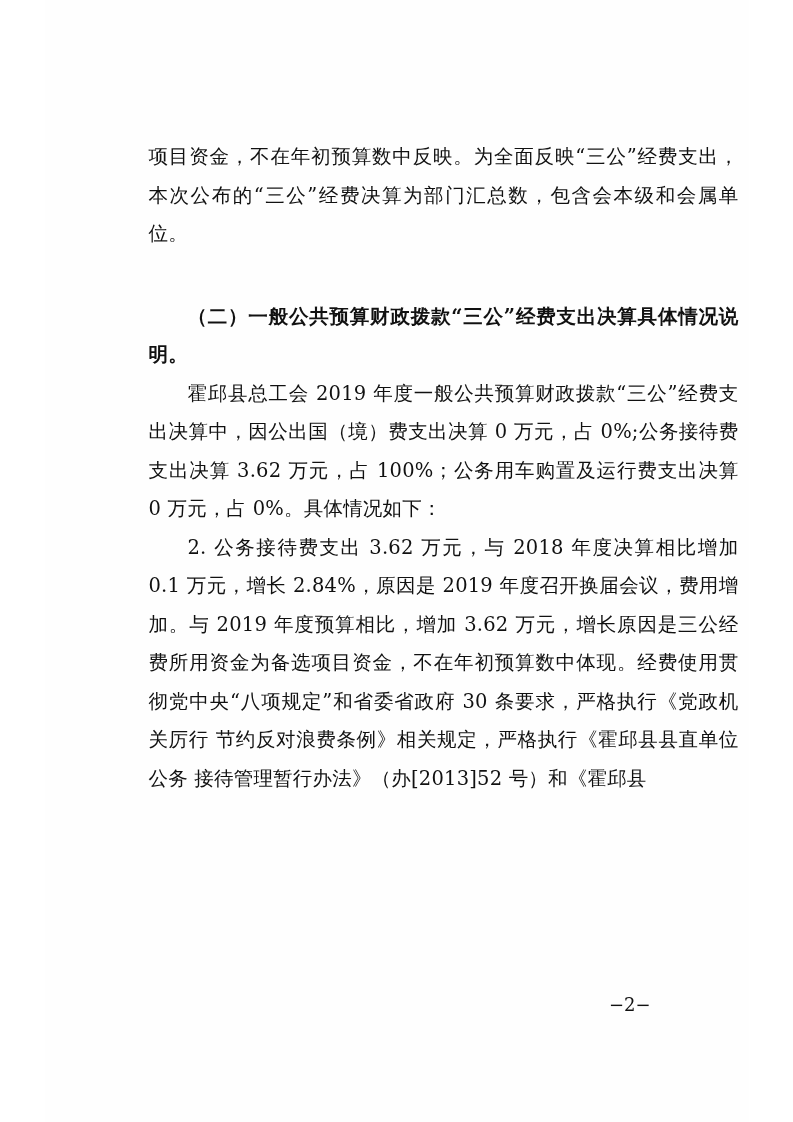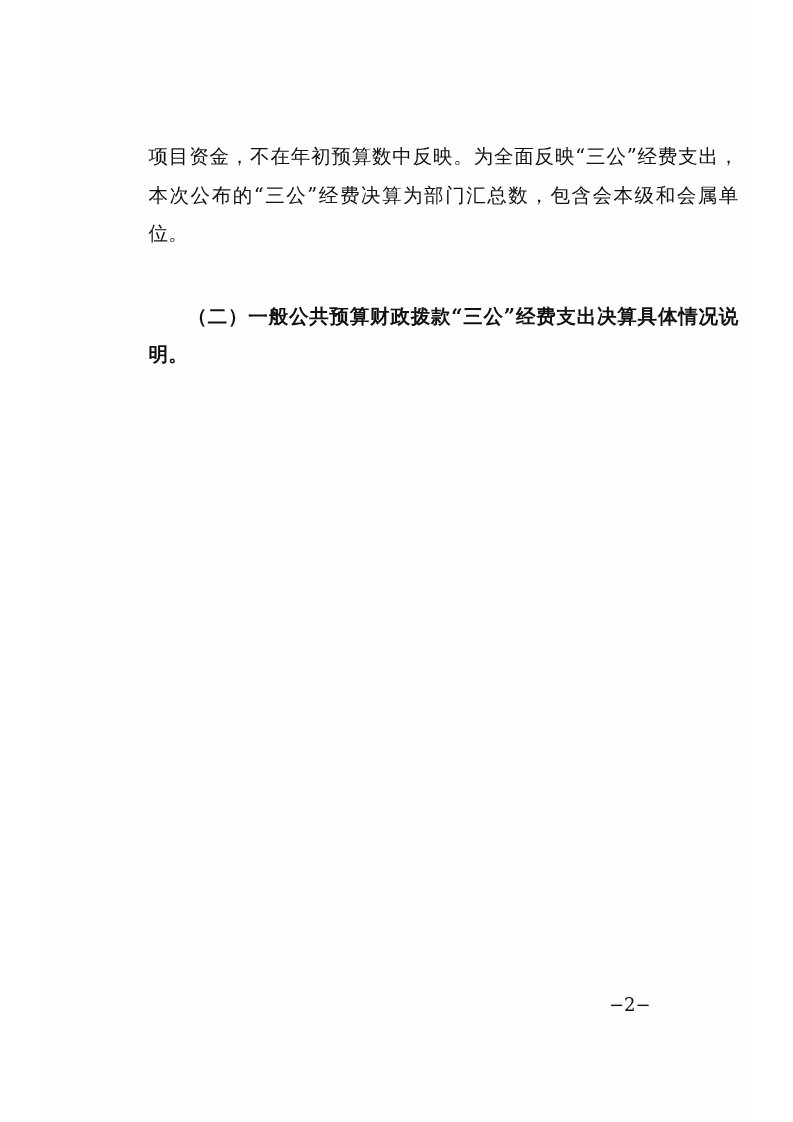--- a/index.html
+++ b/index.html
@@ -47,15 +47,17 @@
     color: #111111;
   }
 </style>
 </head>
 <body>
 
 <div class="page">
   <div class="content">
     <p class="plain">项目资金，不在年初预算数中反映。为全面反映“三公”经费支出，本次公布的“三公”经费决算为部门汇总数，包含会本级和会属单位。</p>
     <p class="indent bold">（二）一般公共预算财政拨款“三公”经费支出决算具体情况说明。</p>
+    <p class="indent">霍邱县总工会 2019 年度一般公共预算财政拨款“三公”经费支出决算中，因公出国（境）费支出决算 0 万元，占 0%;公务接待费支出决算 3.62 万元，占 100%；公务用车购置及运行费支出决算 0 万元，占 0%。具体情况如下：</p>
+    <p class="indent">2. 公务接待费支出 3.62 万元，与 2018 年度决算相比增加 0.1 万元，增长 2.84%，原因是 2019 年度召开换届会议，费用增加。与 2019 年度预算相比，增加 3.62 万元，增长原因是三公经费所用资金为备选项目资金，不在年初预算数中体现。经费使用贯彻党中央“八项规定”和省委省政府 30 条要求，严格执行《党政机关厉行 节约反对浪费条例》相关规定，严格执行《霍邱县县直单位公务 接待管理暂行办法》（办[2013]52 号）和《霍邱县</p>
   </div>
   <div class="pagenum">−2−</div>
 </div>
 
 </body></html>

